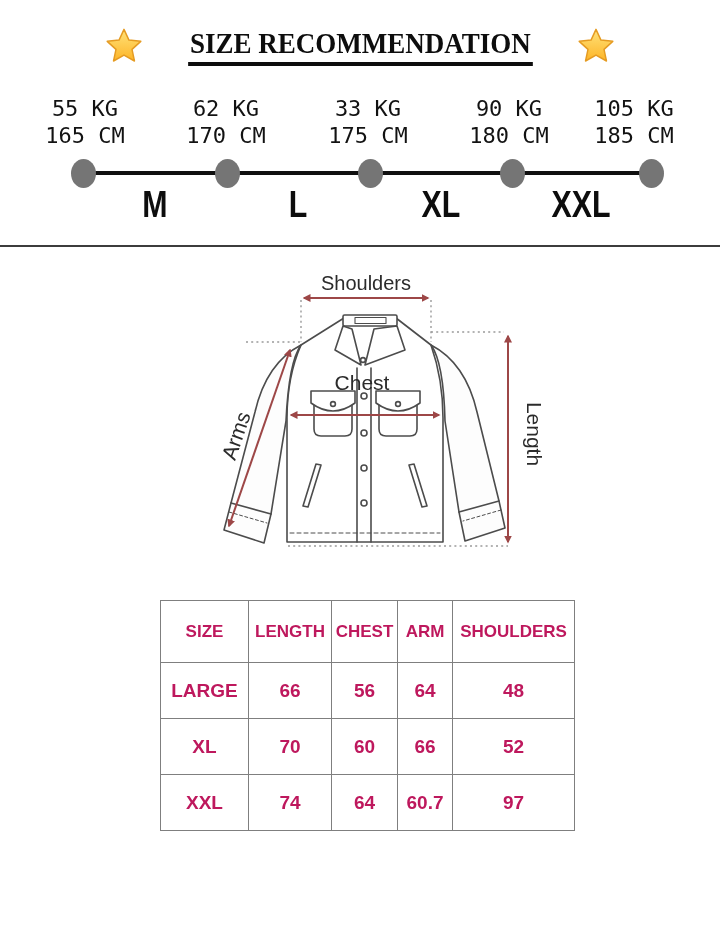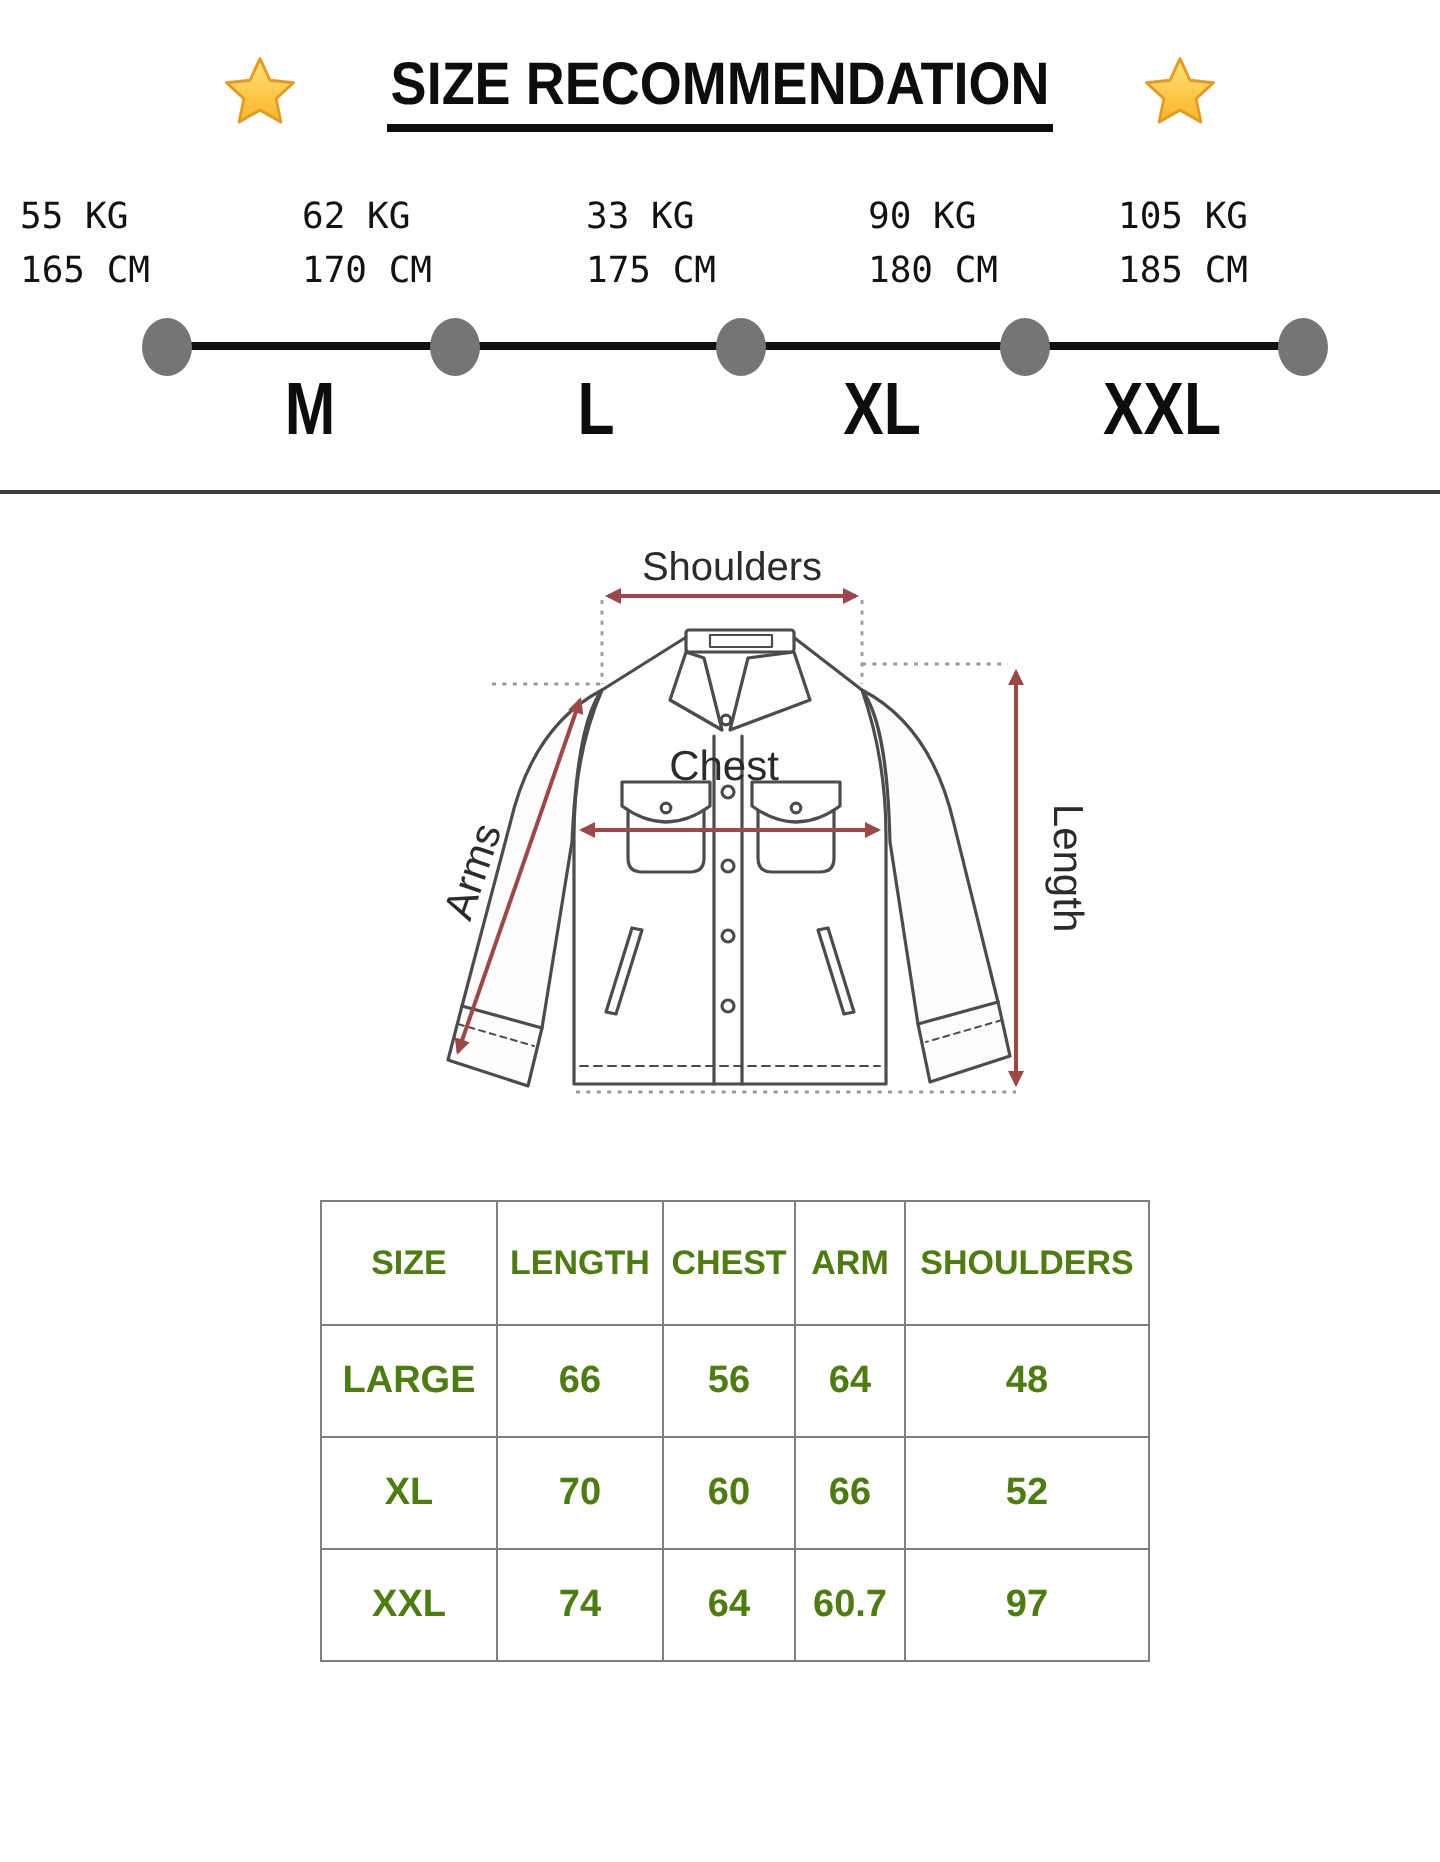--- a/index.html
+++ b/index.html
@@ -3,33 +3,33 @@
 <meta charset="utf-8">
 <style>
   html,body{margin:0;padding:0;}
   body{
     width:720px;height:931px;position:relative;background:#ffffff;
     font-family:"Liberation Sans",sans-serif;overflow:hidden;color:#141414;
   }
   
   .title-row{
     position:absolute;top:26px;left:0;width:720px;
-    display:flex;align-items:center;justify-content:center;gap:26px;
+    display:flex;align-items:center;justify-content:center;gap:26px;font-family:Liberation Serif, serif;
   }
   .title-text{
     display:inline-block;font-weight:900;font-size:30px;letter-spacing:0px;
     transform:scaleX(.9);transform-origin:center;
     border-bottom:4px solid #0d0d0d;padding:0 2px 2px 2px;color:#0d0d0d;
     white-space:nowrap;
   }
   .star{width:38px;height:38px;flex:0 0 auto;}
   
   .stop-label{
-    position:absolute;top:95px;width:150px;margin-left:-75px;
-    font-family:"DejaVu Sans Mono",monospace;font-size:18px;line-height:27px;
+    position:absolute;top:95px;width:150px;margin-left:-75px;text-align:center;
+    font-family:"DejaVu Sans Mono",monospace;font-size:22px;line-height:27px;
     color:#121212;white-space:nowrap;
   }
   .timeline-line{position:absolute;top:171px;left:83px;width:568px;height:4px;background:#0f0f0f;}
   .timeline-dot{
     position:absolute;top:159px;width:25px;height:29px;margin-left:-12.5px;
     background:#757575;border-radius:50%;
   }
   .size-label{
     position:absolute;top:186px;margin-left:-40px;width:80px;text-align:center;
     font-weight:900;font-size:37px;line-height:38px;color:#0d0d0d;
@@ -39,21 +39,21 @@
   
   .jacket-wrap{position:absolute;top:246px;left:0;width:720px;height:346px;}
   .diagram-label{font-family:"Liberation Sans",sans-serif;fill:#2b2b2b;}
   
   table.size-table{
     position:absolute;top:600px;left:160px;border-collapse:collapse;
     table-layout:fixed;
   }
   table.size-table td,table.size-table th{
     border:1px solid #7f7f7f;text-align:center;vertical-align:middle;
-    font-weight:700;color:#4d7c0f;padding:0;
+    font-weight:700;color:#be185d;padding:0;
   }
   table.size-table th{font-size:17px;height:61px;}
   table.size-table td{font-size:19px;height:55px;}
   .c0{width:87px;} .c1{width:82px;} .c2{width:65px;} .c3{width:54px;} .c4{width:121px;}
 </style>
 </head>
 <body>
 
 <div class="title-row">
   <svg class="star" viewBox="0 0 36 36">

